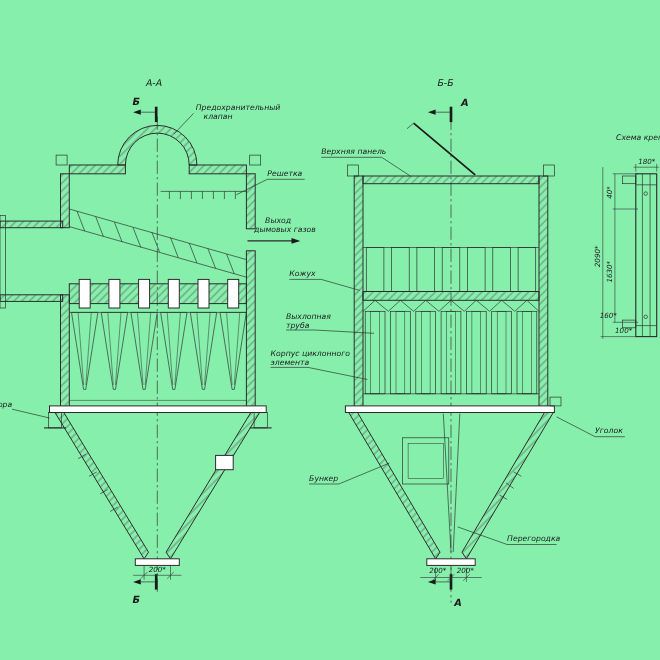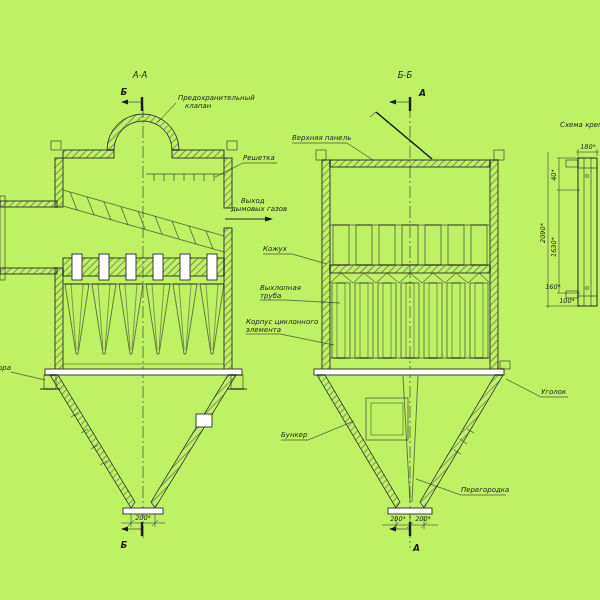--- a/index.html
+++ b/index.html
@@ -1,16 +1,16 @@
 <!DOCTYPE html>
 <html><head>
 <meta charset="utf-8">
 <style>
   html,body{margin:0;padding:0;background:#fff;}
-  .canvas{position:relative;width:600px;height:600px;background:#bef264;overflow:hidden;font-family:"DejaVu Sans",sans-serif;}
+  .canvas{position:relative;width:600px;height:600px;background:#86efac;overflow:hidden;font-family:"DejaVu Sans",sans-serif;}
   svg{display:block;}
   .s1{stroke:#2a2a2a;stroke-width:1;fill:none;}
   .s2{stroke:#2a2a2a;stroke-width:.6;fill:none;}
   .s3{stroke:#2a2a2a;stroke-width:.45;fill:none;}
   .thick{stroke:#1b1b1b;stroke-width:2.4;fill:none;}
   .flap{stroke:#1b1b1b;stroke-width:1.6;fill:none;}
   .cl{stroke:#3a3a3a;stroke-width:.65;fill:none;stroke-dasharray:12 3 2 3;}
   .hatchf{fill:url(#h);stroke:#2a2a2a;stroke-width:.9;}
   .wht{fill:#ffffff;stroke:#2a2a2a;stroke-width:.9;}
   .diml{stroke:#333;stroke-width:.55;fill:none;}

